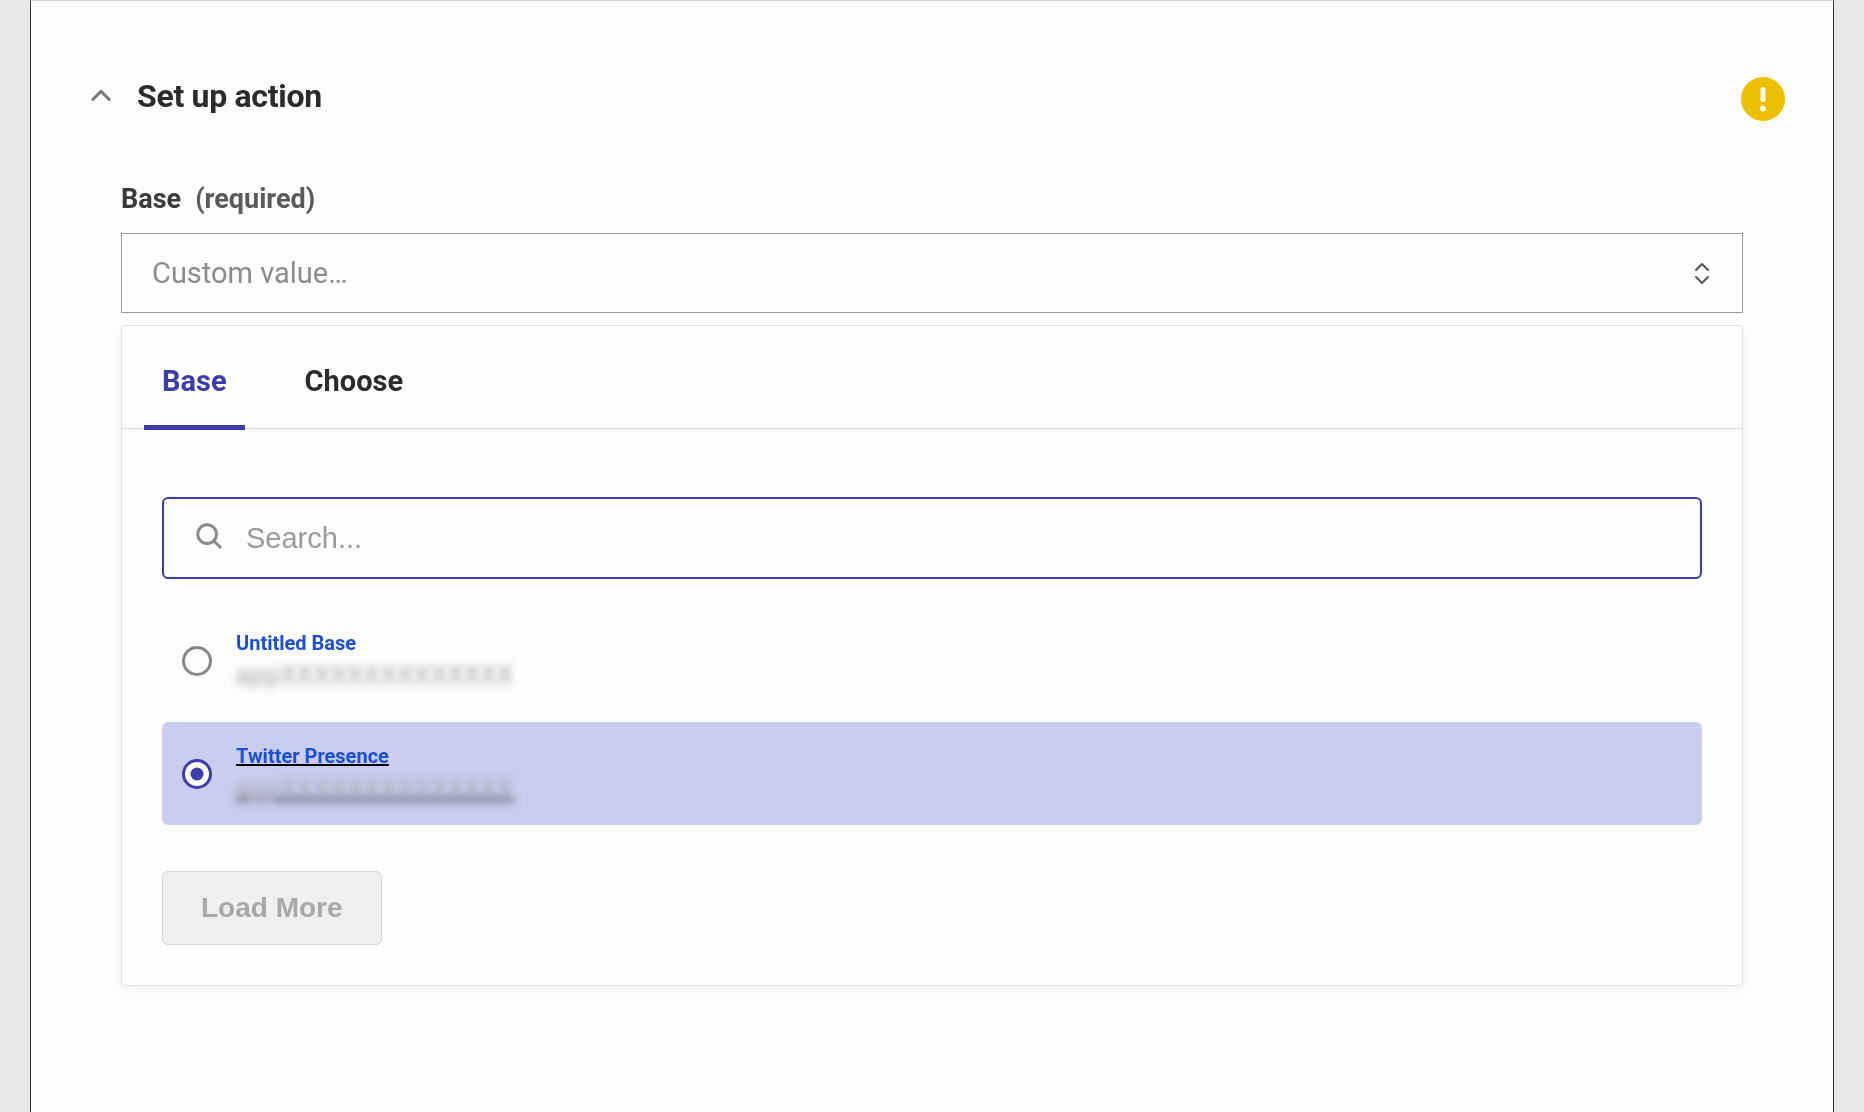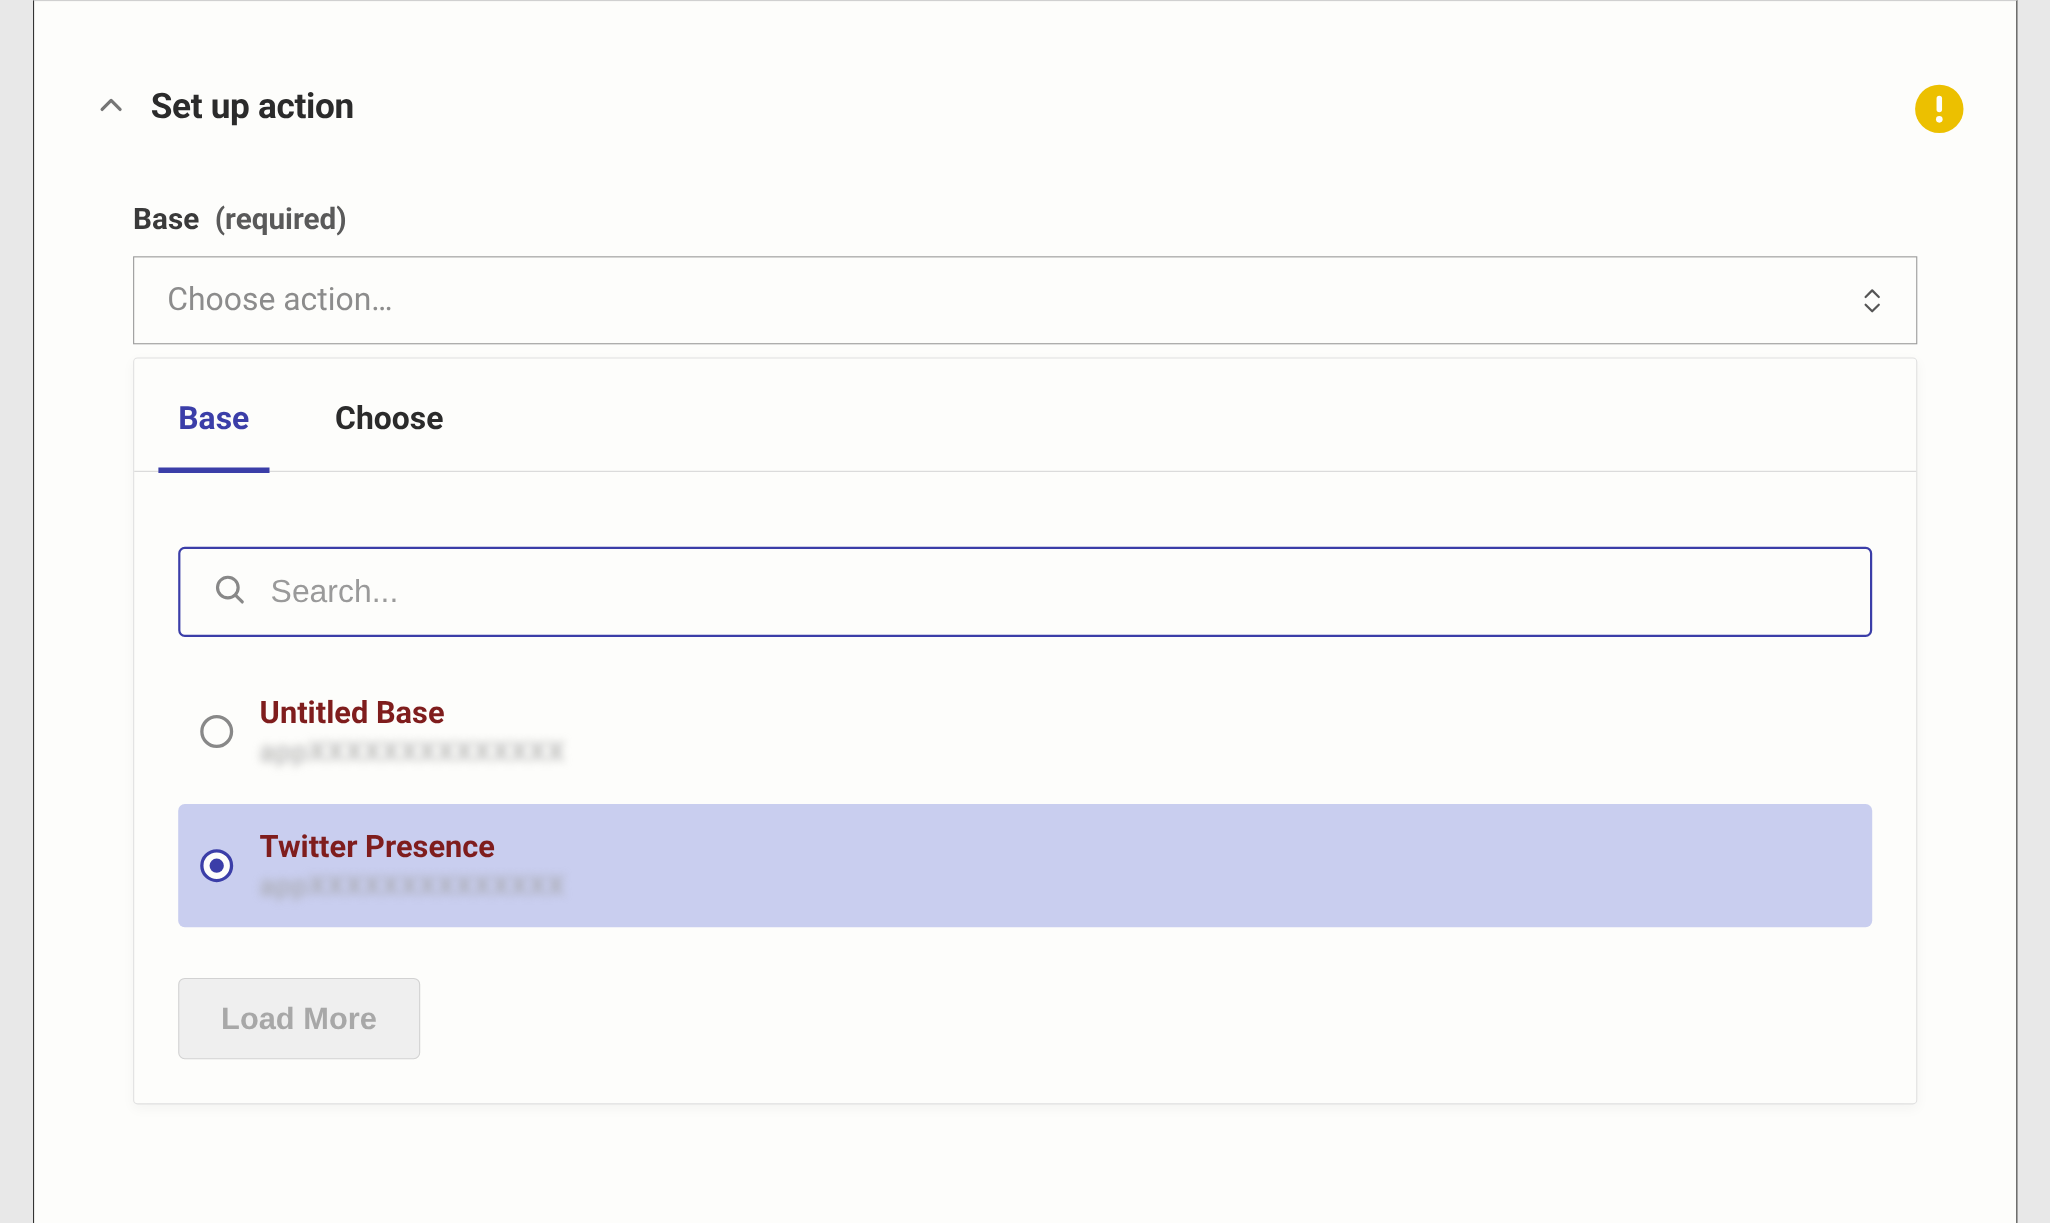--- a/index.html
+++ b/index.html
@@ -172,20 +172,21 @@
       display: flex;
       align-items: center;
       padding: 22px 20px;
       gap: 24px;
       border-radius: 6px;
       cursor: pointer;
       margin-bottom: 10px;
     }
     .option-item.selected {
       background: #c9ceef;
+      text-decoration: underline;
     }
     .radio {
       width: 30px;
       height: 30px;
       border: 3px solid #888;
       border-radius: 50%;
       flex-shrink: 0;
       background: #fdfdfb;
       position: relative;
     }
@@ -202,23 +203,23 @@
       height: 13px;
       background: #3b3ea8;
       border-radius: 50%;
     }
     .option-text {
       display: flex;
       flex-direction: column;
       gap: 6px;
     }
     .option-label {
-      font-size: 28px;
-      font-weight: 700;
-      color: #7f1d1d;
+      font-size: 20px;
+      font-weight: 700;
+      color: #1d4ed8;
     }
     .option-sub {
       font-size: 25px;
       color: #a0a0a0;
       filter: blur(4px);
       letter-spacing: 1px;
     }
     .buttons-row {
       display: flex;
       gap: 40px;
@@ -263,21 +264,21 @@
       </svg>
     </span>
   </div>
 
   <div class="field-block">
     <div class="field-label-row">
       <span class="field-label">Base</span>
       <span class="field-required">(required)</span>
     </div>
     <div class="select-box">
-      <span>Choose action…</span>
+      <span>Custom value…</span>
       <span class="select-arrows">
         <svg viewBox="0 0 20 11" fill="none" stroke="#555" stroke-width="2" stroke-linecap="round" stroke-linejoin="round">
           <polyline points="4 8 10 2 16 8"></polyline>
         </svg>
         <svg viewBox="0 0 20 11" fill="none" stroke="#555" stroke-width="2" stroke-linecap="round" stroke-linejoin="round">
           <polyline points="4 3 10 9 16 3"></polyline>
         </svg>
       </span>
     </div>
   </div>

